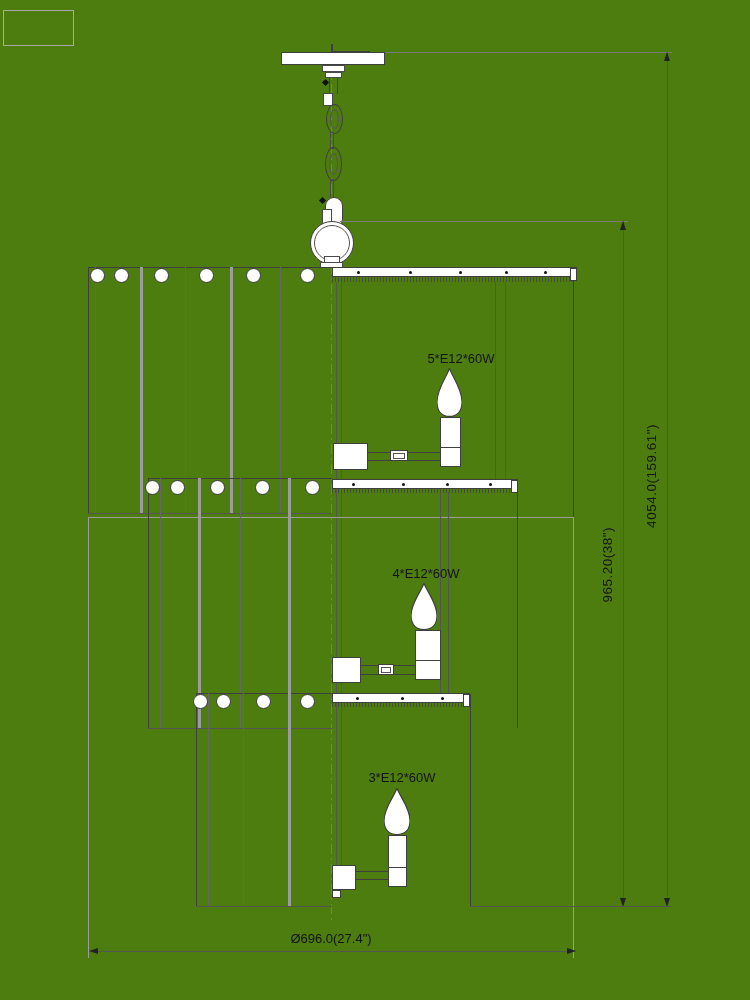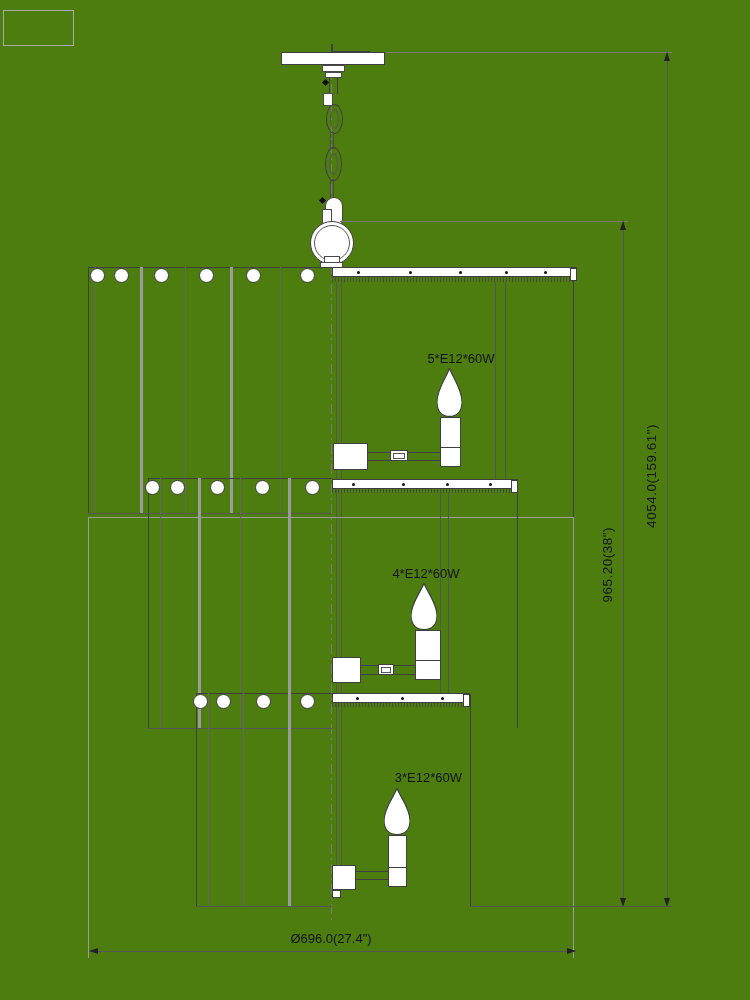--- a/index.html
+++ b/index.html
@@ -54,21 +54,21 @@
   #ext-965{left:340px;top:220.5px;width:288px;height:1px;background:#7a7a7a;}
   #dim-965-line{left:622.5px;top:221px;width:1px;height:686px;background:#555;}
   #dim-4054-line{left:666.5px;top:52px;width:1px;height:855px;background:#555;}
   #ext-bottom{left:470px;top:906px;width:202px;height:1px;background:#555;}
   #dim-696-line{left:89px;top:950.5px;width:487px;height:1px;background:#555;}
   #dim965text{left:600px;top:527px;}
   #dim4054text{left:644px;top:424px;}
   #dim696text{left:231px;top:931px;width:200px;}
   #label-t1{left:401px;top:351px;width:120px;}
   #label-t2{left:366px;top:566px;width:120px;}
-  #label-t3{left:342px;top:770px;width:120px;text-align:right;}
+  #label-t3{left:342px;top:770px;width:120px;}
 </style>
 </head>
 <body>
 
 <div id="canvas">
 
   <div class="abs" id="corner-box"></div>
   <div class="abs" id="centerline"></div>
 
   <div class="box" id="canopy"></div>

